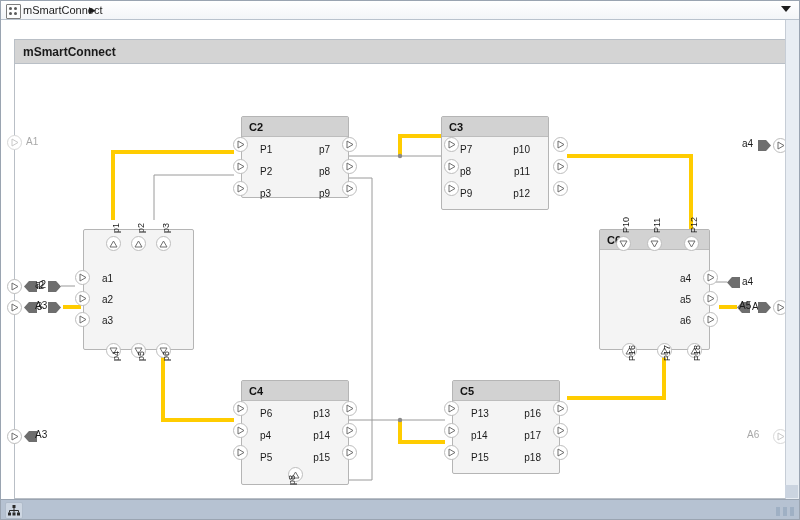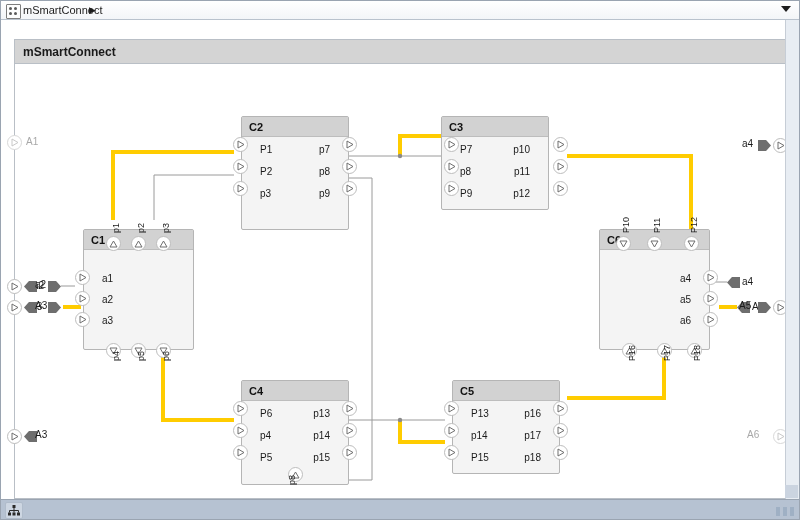--- a/index.html
+++ b/index.html
@@ -137,23 +137,20 @@
         </g>
 
         <g fill="#8a8a8a" stroke="none">
           <circle cx="399" cy="136" r="2.2"></circle>
           <circle cx="399" cy="400" r="2.2"></circle>
         </g>
       </g>
     </svg>
 
     <div class="blk" style="left:82px;top:209px;width:111px;height:121px;">
-      <div class="hdr">
-          <span>C1</span>
-        </div>
       <div class="plab l" style="top:43px;">a1</div>
       <div class="plab l" style="top:64px;">a2</div>
       <div class="plab l" style="top:85px;">a3</div>
     </div>
 
     <div class="pnode" style="left:74px;top:250px;">
         <svg width="13" height="13">
           <polygon points="4,3 4,10 10,6.5" fill="none" stroke="#6f6f6f" stroke-width="1"></polygon>
         </svg>
       </div>
@@ -199,21 +196,21 @@
       </div>
     <div class="pnode" style="left:155px;top:323px;">
         <svg width="13" height="13">
           <polygon points="3,4 10,4 6.5,10" fill="none" stroke="#6f6f6f" stroke-width="1"></polygon>
         </svg>
       </div>
     <div class="vlab" style="left:110px;top:341px;">p4</div>
     <div class="vlab" style="left:135px;top:341px;">p5</div>
     <div class="vlab" style="left:160px;top:341px;">p6</div>
 
-    <div class="blk" style="left:240px;top:96px;width:108px;height:114px;">
+    <div class="blk" style="left:240px;top:96px;width:108px;height:82px;">
       <div class="hdr">
           <span>C2</span>
         </div>
       <div class="plab l" style="top:27px;">P1</div>
       <div class="plab l" style="top:49px;">P2</div>
       <div class="plab l" style="top:71px;">p3</div>
       <div class="plab r" style="top:27px;">p7</div>
       <div class="plab r" style="top:49px;">p8</div>
       <div class="plab r" style="top:71px;">p9</div>
     </div>

